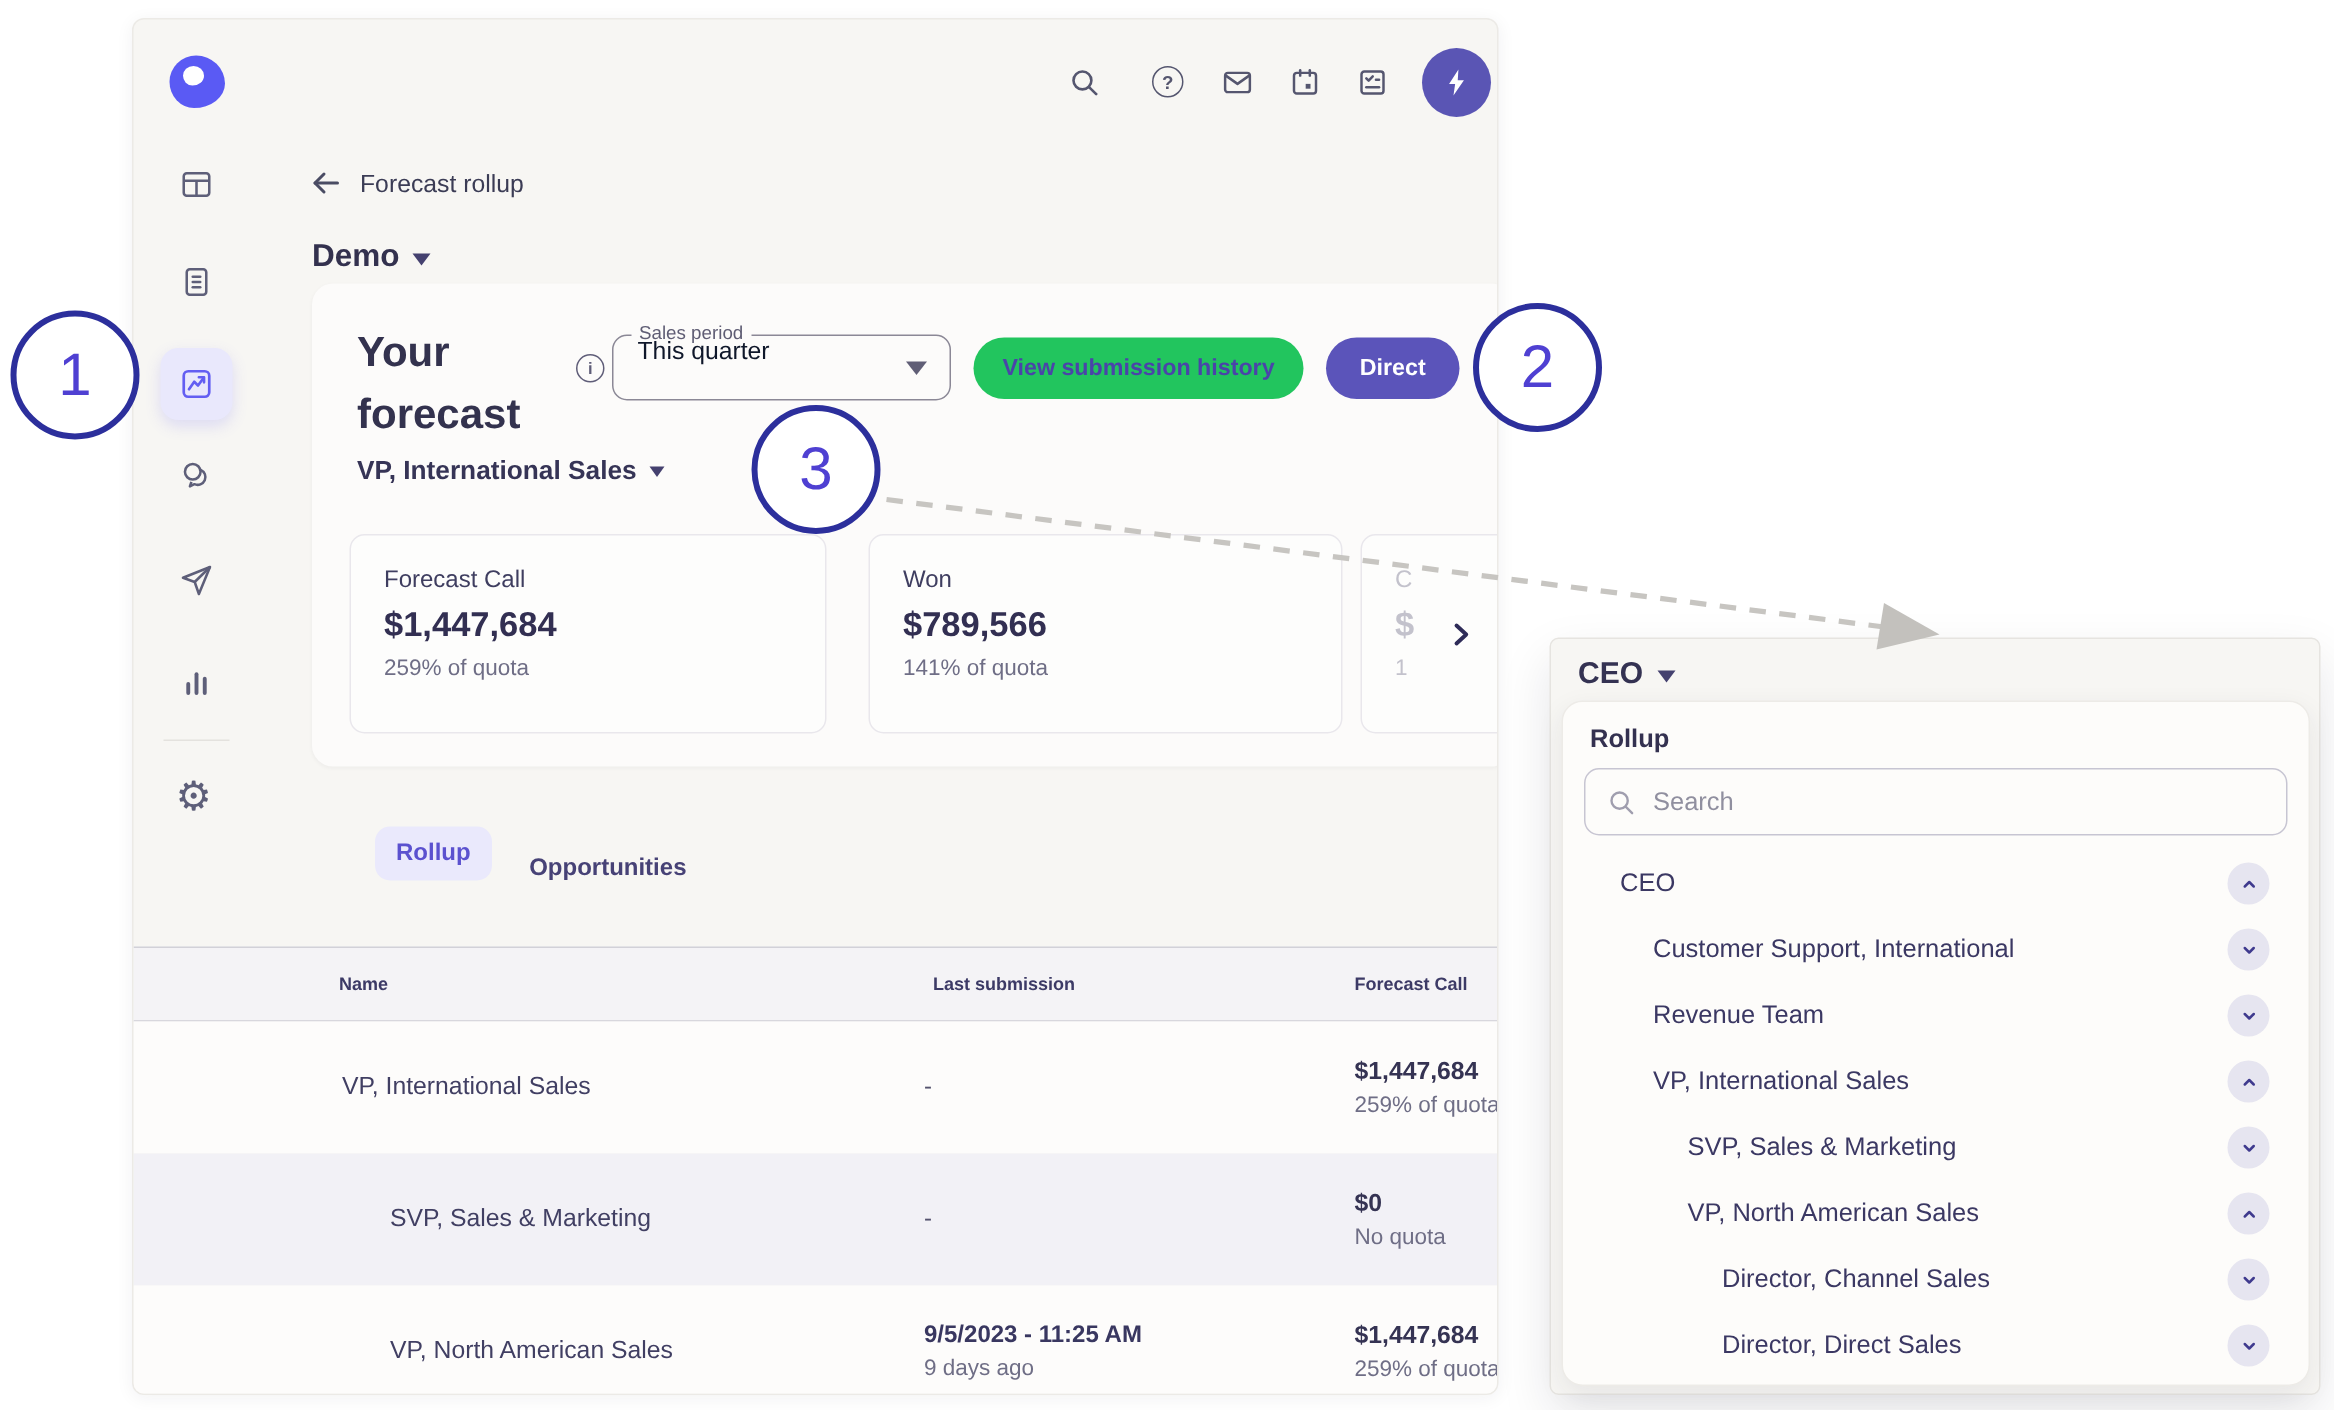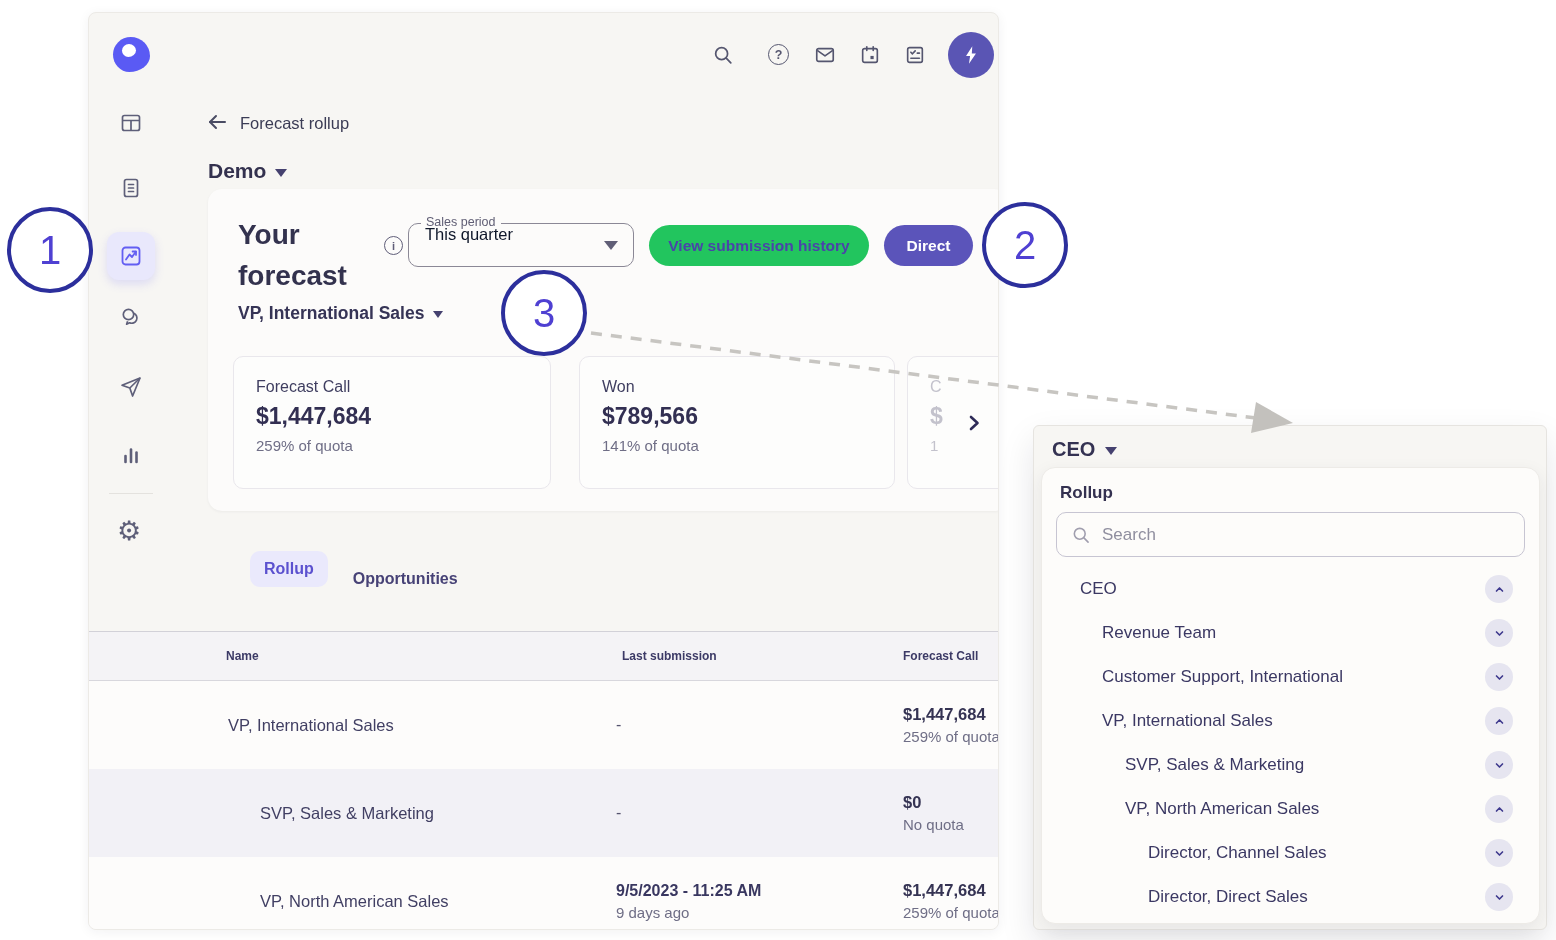--- a/index.html
+++ b/index.html
@@ -344,29 +344,29 @@
       <div class="tree">
         <div class="tree-item lvl0">
           <span class="tlabel">CEO</span>
           <span class="tog">
               <svg viewBox="0 0 20 20" fill="none" stroke="currentColor" stroke-width="2.2" stroke-linecap="round" stroke-linejoin="round">
                 <polyline points="6,12 10,8 14,12"></polyline>
               </svg>
             </span>
         </div>
         <div class="tree-item lvl1">
+          <span class="tlabel">Customer Support, International</span>
+          <span class="tog">
+              <svg viewBox="0 0 20 20" fill="none" stroke="currentColor" stroke-width="2.2" stroke-linecap="round" stroke-linejoin="round">
+                <polyline points="6,8 10,12 14,8"></polyline>
+              </svg>
+            </span>
+        </div>
+        <div class="tree-item lvl1">
           <span class="tlabel">Revenue Team</span>
-          <span class="tog">
-              <svg viewBox="0 0 20 20" fill="none" stroke="currentColor" stroke-width="2.2" stroke-linecap="round" stroke-linejoin="round">
-                <polyline points="6,8 10,12 14,8"></polyline>
-              </svg>
-            </span>
-        </div>
-        <div class="tree-item lvl1">
-          <span class="tlabel">Customer Support, International</span>
           <span class="tog">
               <svg viewBox="0 0 20 20" fill="none" stroke="currentColor" stroke-width="2.2" stroke-linecap="round" stroke-linejoin="round">
                 <polyline points="6,8 10,12 14,8"></polyline>
               </svg>
             </span>
         </div>
         <div class="tree-item lvl1">
           <span class="tlabel">VP, International Sales</span>
           <span class="tog">
               <svg viewBox="0 0 20 20" fill="none" stroke="currentColor" stroke-width="2.2" stroke-linecap="round" stroke-linejoin="round">

